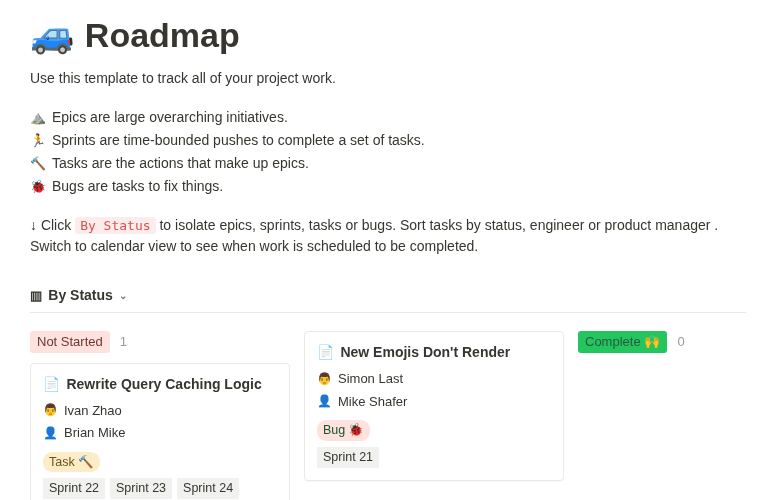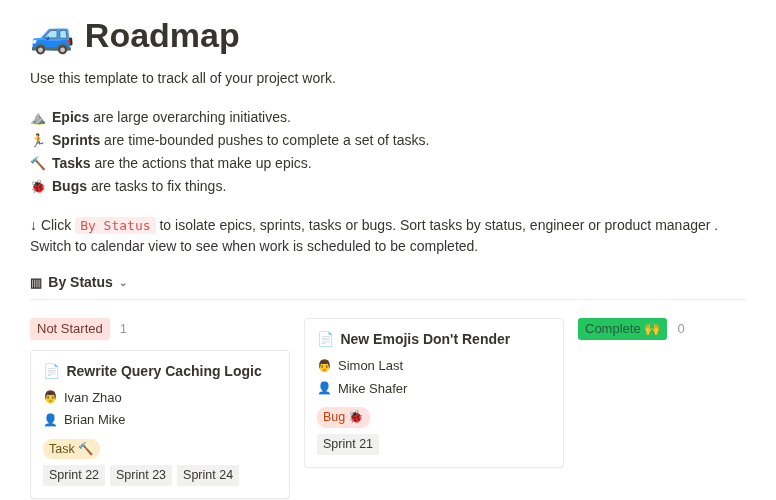--- a/index.html
+++ b/index.html
@@ -16,22 +16,22 @@
       align-items: center;
       gap: 10px;
       margin-bottom: 6px;
     }
     .page-title .emoji { font-size: 36px; }
     .page-title h1 { font-size: 34px; font-weight: 700; }
     .subtitle { color: #37352f; margin-bottom: 18px; }
     .legend { margin-bottom: 18px; }
     .legend-row { display: flex; align-items: center; gap: 6px; margin-bottom: 2px; }
     .legend-row .ico { width: 16px; text-align: center; font-size: 13px; }
-    .legend-row b { font-weight: 700; }
-    .hint { margin-bottom: 9px; }
+    .legend-row b { font-weight: 400; }
+    .hint { margin-bottom: 22px; }
     .code-pill {
       background: #fdecec;
       color: #d9534f;
       font-family: ui-monospace, SFMono-Regular, Menlo, monospace;
       font-size: 13px;
       padding: 1px 5px;
       border-radius: 3px;
     }
     .view-switcher {
       display: flex;
@@ -85,21 +85,21 @@
       font-size: 12px;
     }
     .type-tag {
       display: inline-flex; align-items: center; gap: 4px;
       font-size: 12.5px;
       padding: 1px 6px;
       border-radius: 9px;
       margin-top: 6px;
     }
     .type-task { background: #fdecc8; color: #6b5215; }
-    .type-bug { background: #ffe2dd; color: #c2410c; }
+    .type-bug { background: #ffe2dd; color: #14532d; }
     .sprint-tags { margin-top: 6px; display: flex; flex-wrap: wrap; gap: 5px; }
     .sprint-tag {
       background: #f1f1ef; color: #37352f;
       font-size: 12.5px; padding: 1px 6px; border-radius: 1px;
     }
   </style>
 </head>
 <body>
 
 <div class="page-title">

